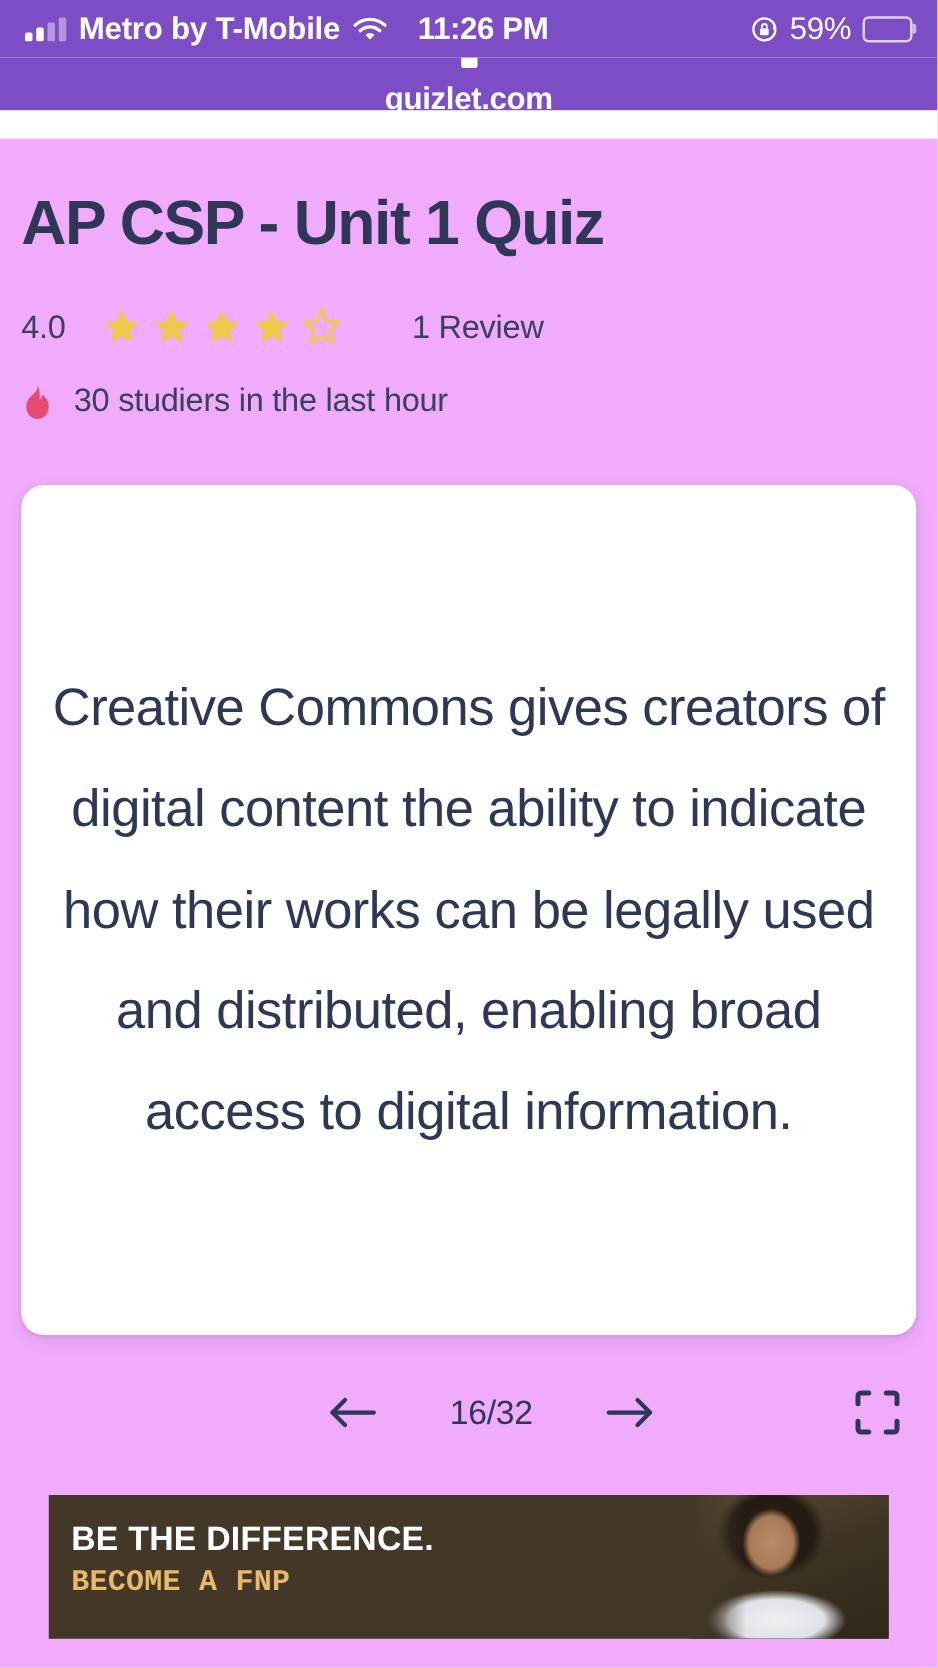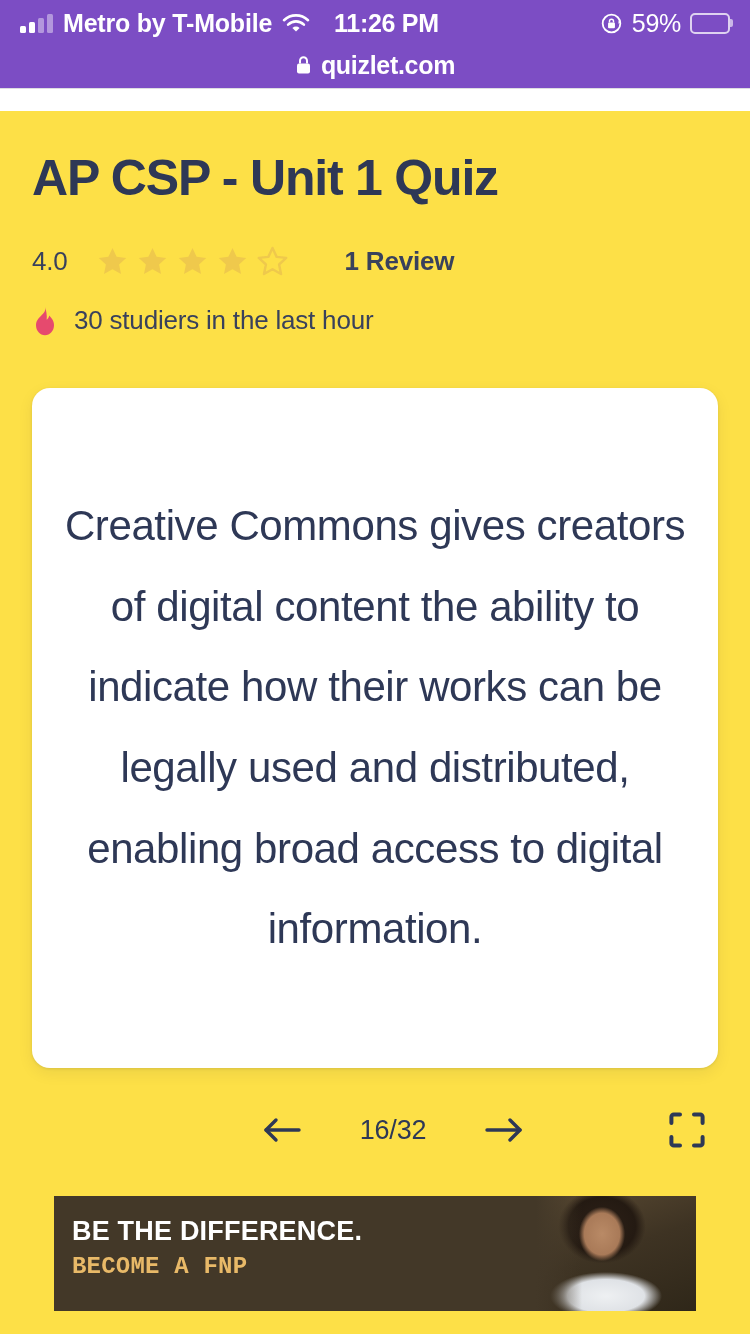--- a/index.html
+++ b/index.html
@@ -105,38 +105,39 @@
   
   .urlbar {
     background: #7c4dc4;
     height: 42px;
     display: flex;
     align-items: center;
     justify-content: center;
     gap: 9px;
     color: #ffffff;
     padding-bottom: 4px;
+    flex-direction: column;
   }
   .lock-icon { width: 17px; height: 20px; display: block; }
   .url-text {
     font-size: 25px;
     font-weight: 600;
     letter-spacing: -0.3px;
   }
   .urlbar-shadow {
     height: 1px;
     background: rgba(0,0,0,.10);
   }
 
   
   .browser-gap { height: 22px; background: #ffffff; }
   .page {
-    background: #fde047;
+    background: #f0abfc;
     height: 1224px;
-    padding: 0 32px;
+    padding: 0 17px;
   }
 
   
   .set-title {
     font-size: 50px;
     font-weight: 700;
     color: #2e3856;
     letter-spacing: -1.2px;
     padding-top: 40px;
     line-height: 1.1;
@@ -160,21 +161,20 @@
     align-items: center;
     gap: 9px;
     margin-left: 29px;
   }
   .star { width: 31px; height: 30px; display: block; }
   .review-count {
     font-size: 26px;
     color: #39415c;
     margin-left: 57px;
     letter-spacing: -0.2px;
-    font-weight: bold;
   }
   .leave-rating {
     font-size: 26px;
     font-weight: 700;
     color: #586380;
     margin-left: 33px;
     letter-spacing: -0.3px;
     cursor: pointer;
   }
 

